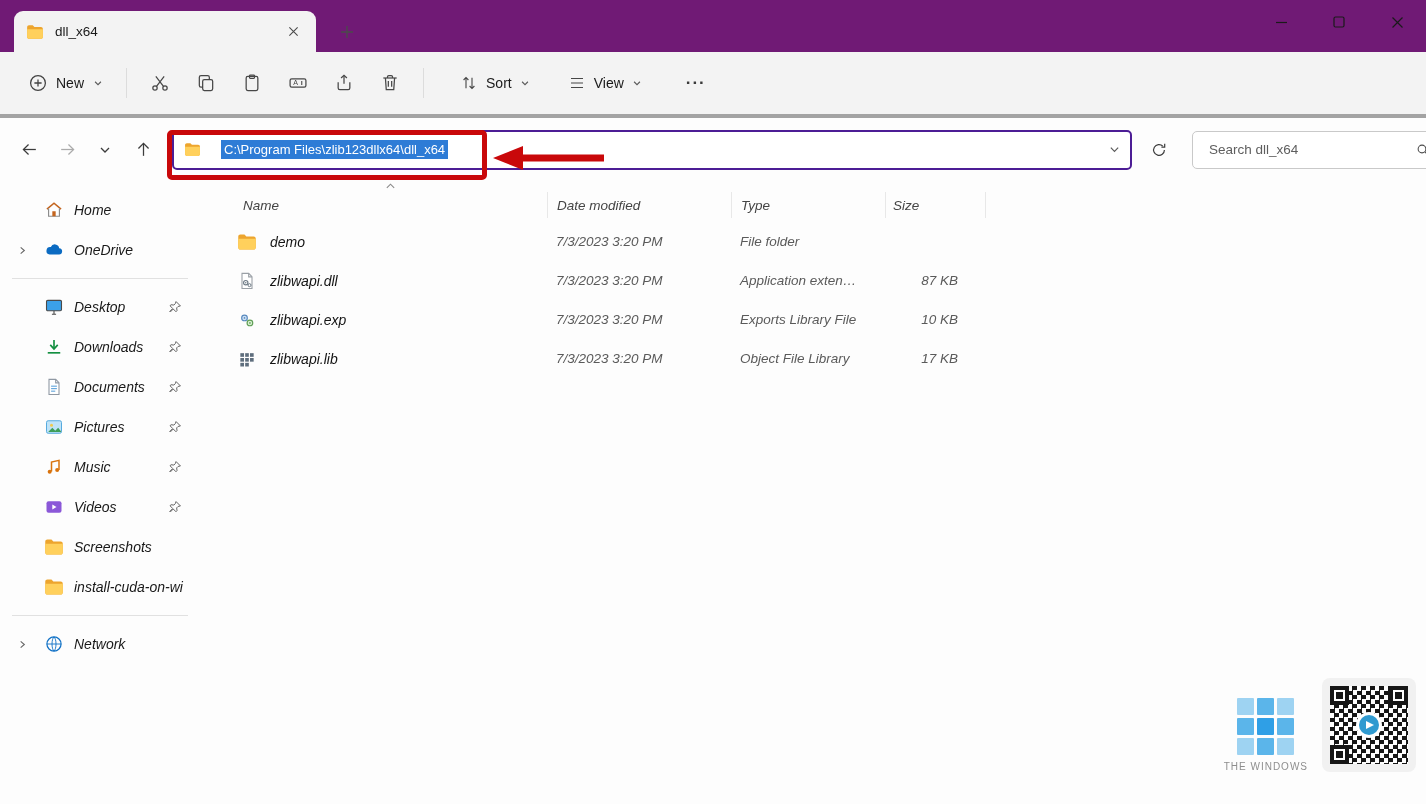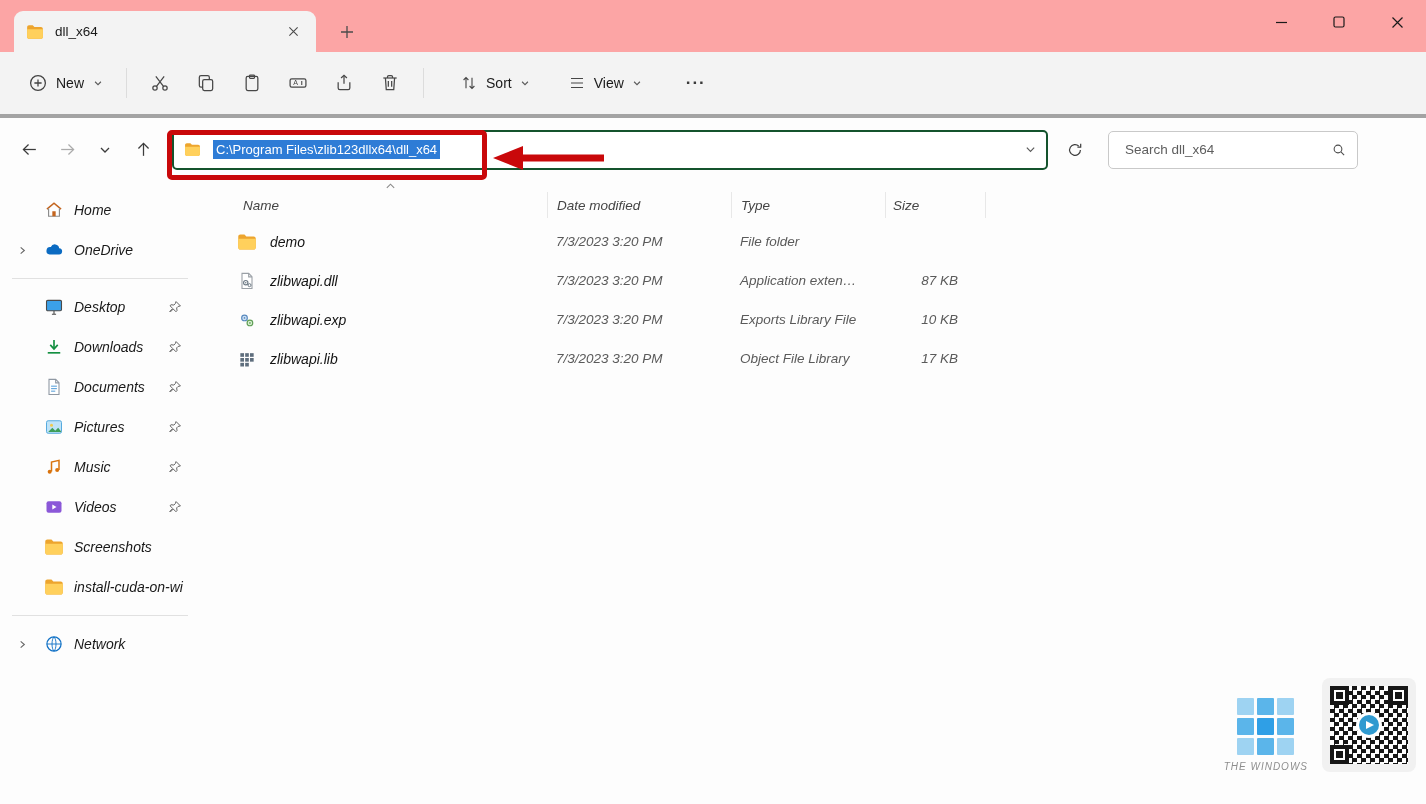--- a/index.html
+++ b/index.html
@@ -1,39 +1,39 @@
 <!DOCTYPE html>
 <html><head>
 <meta charset="utf-8">
 <style>
   html,body{margin:0;padding:0;background:#fff;}
   body{width:1426px;height:804px;overflow:hidden;font-family:"Liberation Sans",sans-serif;-webkit-font-smoothing:antialiased;}
   .window{position:relative;width:1426px;height:804px;background:#fdfdfd;overflow:hidden;}
 
   
-  .tabbar{position:absolute;left:0;top:0;width:100%;height:52px;background:#fca5a5;}
+  .tabbar{position:absolute;left:0;top:0;width:100%;height:52px;background:#701a75;}
   .tab{position:absolute;left:14px;top:11px;width:302px;height:41px;background:#f3f3f3;border-radius:9px 9px 0 0;display:flex;align-items:center;gap:11px;padding:0 12px;box-sizing:border-box;}
   .tab-title{font-size:13.5px;color:#191919;flex:1;}
   .tab-close{width:22px;height:22px;display:flex;align-items:center;justify-content:center;border-radius:4px;}
   .new-tab{position:absolute;left:334px;top:19px;width:26px;height:26px;display:flex;align-items:center;justify-content:center;border-radius:4px;}
   .win-controls{position:absolute;right:0;top:0;height:44px;display:flex;}
   .win-btn{width:58px;height:44px;display:flex;align-items:center;justify-content:center;}
 
   
   .toolbar{position:absolute;left:0;top:52px;width:100%;height:66px;background:#f3f3f3;border-bottom:4px solid #a3a3a3;display:flex;align-items:center;padding:0 16px;box-sizing:border-box;}
   .tb-new{display:flex;align-items:center;gap:9px;padding:9px 13px;border-radius:5px;font-size:14px;color:#1a1a1a;}
   .tb-sep{width:1px;height:30px;background:#dcdcdc;margin:0 10px;}
   .tb-btn{width:46px;height:42px;display:flex;align-items:center;justify-content:center;border-radius:5px;}
   .tb-drop{display:flex;align-items:center;gap:8px;padding:9px 12px;border-radius:5px;font-size:14px;color:#1a1a1a;margin-left:14px;}
   .tb-more{margin-left:22px;width:40px;height:40px;display:flex;align-items:center;justify-content:center;font-size:17px;font-weight:bold;color:#3a3a3a;letter-spacing:1px;}
 
   
   .navbar{position:absolute;left:0;top:119px;width:100%;height:61px;display:flex;align-items:center;padding-left:10px;box-sizing:border-box;background:#fdfdfd;}
   .nav-btn{width:38px;height:36px;display:flex;align-items:center;justify-content:center;border-radius:5px;flex:none;}
-  .addressbar{margin-left:10px;width:876px;height:40px;box-sizing:border-box;border:2px solid #14532d;border-radius:5px;background:#fff;display:flex;align-items:center;padding:0 10px;gap:12px;flex:none;}
+  .addressbar{margin-left:10px;width:960px;height:40px;box-sizing:border-box;border:2px solid #4c1d95;border-radius:5px;background:#fff;display:flex;align-items:center;padding:0 10px;gap:20px;flex:none;}
   .addr-text{font-size:13px;color:#fff;background:#2e7cd6;padding:2px 3px;white-space:nowrap;}
   .addr-spacer{flex:1;}
   .refresh{margin-left:8px;}
   .searchbox{margin-left:14px;width:250px;height:38px;box-sizing:border-box;border:1px solid #c9c9c9;border-radius:5px;background:#fff;display:flex;align-items:center;padding:0 10px 0 14px;flex:none;}
   .searchbox input{border:none;outline:none;background:transparent;flex:1;font-size:13.5px;color:#222;font-family:"Liberation Sans",sans-serif;}
   .searchbox input::placeholder{color:#5e5e5e;}
 
   
   .content{position:absolute;left:0;top:180px;right:0;bottom:28px;display:flex;background:#fdfdfd;font-style:italic;}
   .sidebar{width:200px;flex:none;padding-top:10px;box-sizing:border-box;overflow:hidden;}
@@ -68,21 +68,21 @@
 
   
   .anno-rect{position:absolute;left:167px;top:130px;width:320px;height:50px;border:5px solid #c9080a;border-radius:5px;z-index:60;pointer-events:none;box-sizing:border-box;}
   .anno-arrow{position:absolute;left:490px;top:142px;z-index:60;pointer-events:none;}
 
   
   .watermark{position:absolute;right:10px;bottom:32px;display:flex;align-items:flex-end;gap:14px;z-index:40;}
   .tw-block{display:flex;flex-direction:column;align-items:center;gap:6px;}
   .tw-grid{display:grid;grid-template-columns:repeat(3,17px);grid-template-rows:repeat(3,17px);gap:3px;}
   .tw-grid div{border-radius:1px;}
-  .tw-caption{font-size:10px;letter-spacing:1px;color:#8e8e8e;font-style:italic;}
+  .tw-caption{font-size:10px;letter-spacing:1px;color:#8e8e8e;}
   .qr{width:94px;height:94px;background:#f1f1f1;border-radius:8px;padding:8px;box-sizing:border-box;position:relative;}
   .qr-inner{width:78px;height:78px;background:repeating-conic-gradient(#161616 0 25%, #fdfdfd 0 50%) 0 0/9px 9px;position:relative;}
   .finder{position:absolute;width:19px;height:19px;border:4px solid #161616;box-sizing:border-box;background:#fff;}
   .finder::after{content:"";position:absolute;left:2px;top:2px;width:7px;height:7px;background:#161616;}
   .qr-logo{position:absolute;left:50%;top:50%;transform:translate(-50%,-50%);width:26px;height:26px;border-radius:50%;background:#fff;display:flex;align-items:center;justify-content:center;}
   .qr-logo-in{width:20px;height:20px;border-radius:50%;background:#2f9ad0;display:flex;align-items:center;justify-content:center;}
   .qr-plane{width:0;height:0;border-left:8px solid #fff;border-top:4px solid transparent;border-bottom:4px solid transparent;margin-left:2px;}
 
   svg{display:block;}
 </style>

